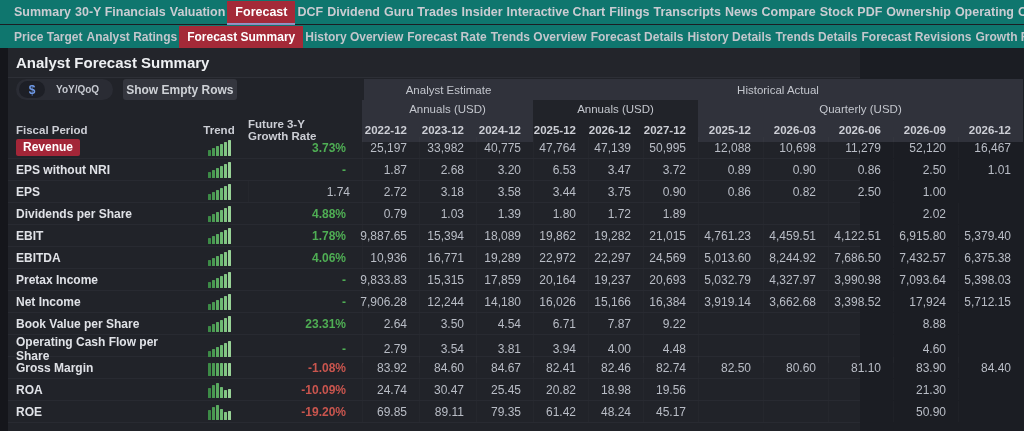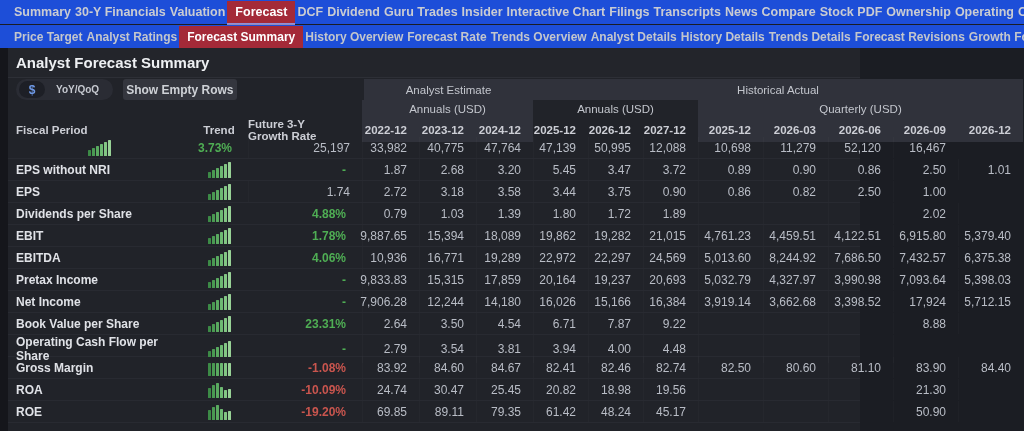--- a/index.html
+++ b/index.html
@@ -4,21 +4,21 @@
 <style>
   * { box-sizing: border-box; margin: 0; padding: 0; }
   html,body { width:1024px; height:431px; overflow:hidden; }
   body {
     background:#1b1d23;
     font-family:"Liberation Sans", sans-serif;
     color:#c6c9d0;
     -webkit-font-smoothing:antialiased;
   }
   
-  .nav { display:flex; align-items:center; background:#1d4ed8; padding:0 12px; white-space:nowrap; }
+  .nav { display:flex; align-items:center; background:#0f766e; padding:0 12px; white-space:nowrap; }
   .nav1 { height:24px; justify-content:space-between; font-size:12.5px; font-weight:bold; color:#caccd2; }
   .nav2 { height:24px; justify-content:space-between; font-size:12px; font-weight:bold; color:#c3c6cc; border-top:1px solid #1b1d23; padding-right:38px; }
   .nav-item { cursor:pointer; padding:3px 2px; position:relative; }
   .nav1 .nav-item.active, .nav2 .nav-item.active {
     background:#a42a38; color:#ffffff; padding:4px 8px;
   }
   .nav1 .nav-item.active { box-shadow:0 2px 0 rgba(168,156,214,0.85); }
   
   .main { display:flex; height:383px; }
   .leftstrip { width:8px; background:#15161b; flex:0 0 8px; }
@@ -81,21 +81,21 @@
     <span class="nav-item">Operating</span>
     <span class="nav-item">Checklist</span>
   </nav>
 <nav class="nav nav2" id="nav2">
     <span class="nav-item">Price Target</span>
     <span class="nav-item">Analyst Ratings</span>
     <span class="nav-item active">Forecast Summary</span>
     <span class="nav-item">History Overview</span>
     <span class="nav-item">Forecast Rate</span>
     <span class="nav-item">Trends Overview</span>
-    <span class="nav-item">Analyst Details</span>
+    <span class="nav-item">Forecast Details</span>
     <span class="nav-item">History Details</span>
     <span class="nav-item">Trends Details</span>
     <span class="nav-item">Forecast Revisions</span>
     <span class="nav-item">Growth Forecast</span>
   </nav>
 
 <div class="main">
   <div class="leftstrip"></div>
   <div class="panel">
 
@@ -136,20 +136,23 @@
           <div class="ycell">2027-12</div>
           <div class="ycell light">2025-12</div>
           <div class="ycell light">2026-03</div>
           <div class="ycell light">2026-06</div>
           <div class="ycell light">2026-09</div>
           <div class="ycell light">2026-12</div>
         </div>
 
       <div id="tbody">
           <div class="trow">
+            <div class="cell lbl">
+              <span class="rowbadge">Revenue</span>
+            </div>
             <div class="cell trend">
               <span class="bars">
                 <i style="height: 6px; background: rgb(60, 138, 70);"></i>
                 <i style="height: 8px; background: rgb(74, 154, 82);"></i>
                 <i style="height: 10px; background: rgb(90, 170, 96);"></i>
                 <i style="height: 12px; background: rgb(109, 185, 114);"></i>
                 <i style="height: 14px; background: rgb(131, 198, 132);"></i>
                 <i style="height: 16px; background: rgb(152, 210, 150);"></i>
               </span>
             </div>
@@ -175,21 +178,21 @@
                 <i style="height: 10px; background: rgb(90, 170, 96);"></i>
                 <i style="height: 12px; background: rgb(109, 185, 114);"></i>
                 <i style="height: 14px; background: rgb(131, 198, 132);"></i>
                 <i style="height: 16px; background: rgb(152, 210, 150);"></i>
               </span>
             </div>
             <div class="cell growth dash">-</div>
             <div class="cell val hist">1.87</div>
             <div class="cell val hist">2.68</div>
             <div class="cell val hist">3.20</div>
-            <div class="cell val estA">5.45</div>
+            <div class="cell val estA">6.53</div>
             <div class="cell val estA">3.47</div>
             <div class="cell val estA">3.72</div>
             <div class="cell val estQ">0.89</div>
             <div class="cell val estQ">0.90</div>
             <div class="cell val estQ">0.86</div>
             <div class="cell val estQ">2.50</div>
             <div class="cell val estQ">1.01</div>
           </div>
           <div class="trow">
             <div class="cell lbl">EPS</div>
@@ -380,20 +383,21 @@
             <div class="cell growth dash">-</div>
             <div class="cell val hist">2.79</div>
             <div class="cell val hist">3.54</div>
             <div class="cell val hist">3.81</div>
             <div class="cell val estA">3.94</div>
             <div class="cell val estA">4.00</div>
             <div class="cell val estA">4.48</div>
             <div class="cell val estQ"></div>
             <div class="cell val estQ"></div>
             <div class="cell val estQ"></div>
+            <div class="cell val estQ">4.60</div>
             <div class="cell val estQ"></div>
           </div>
           <div class="trow">
             <div class="cell lbl">Gross Margin</div>
             <div class="cell trend">
               <span class="bars">
                 <i style="height: 13px; background: rgb(60, 138, 70);"></i>
                 <i style="height: 13px; background: rgb(74, 154, 82);"></i>
                 <i style="height: 13px; background: rgb(90, 170, 96);"></i>
                 <i style="height: 13px; background: rgb(109, 185, 114);"></i>

